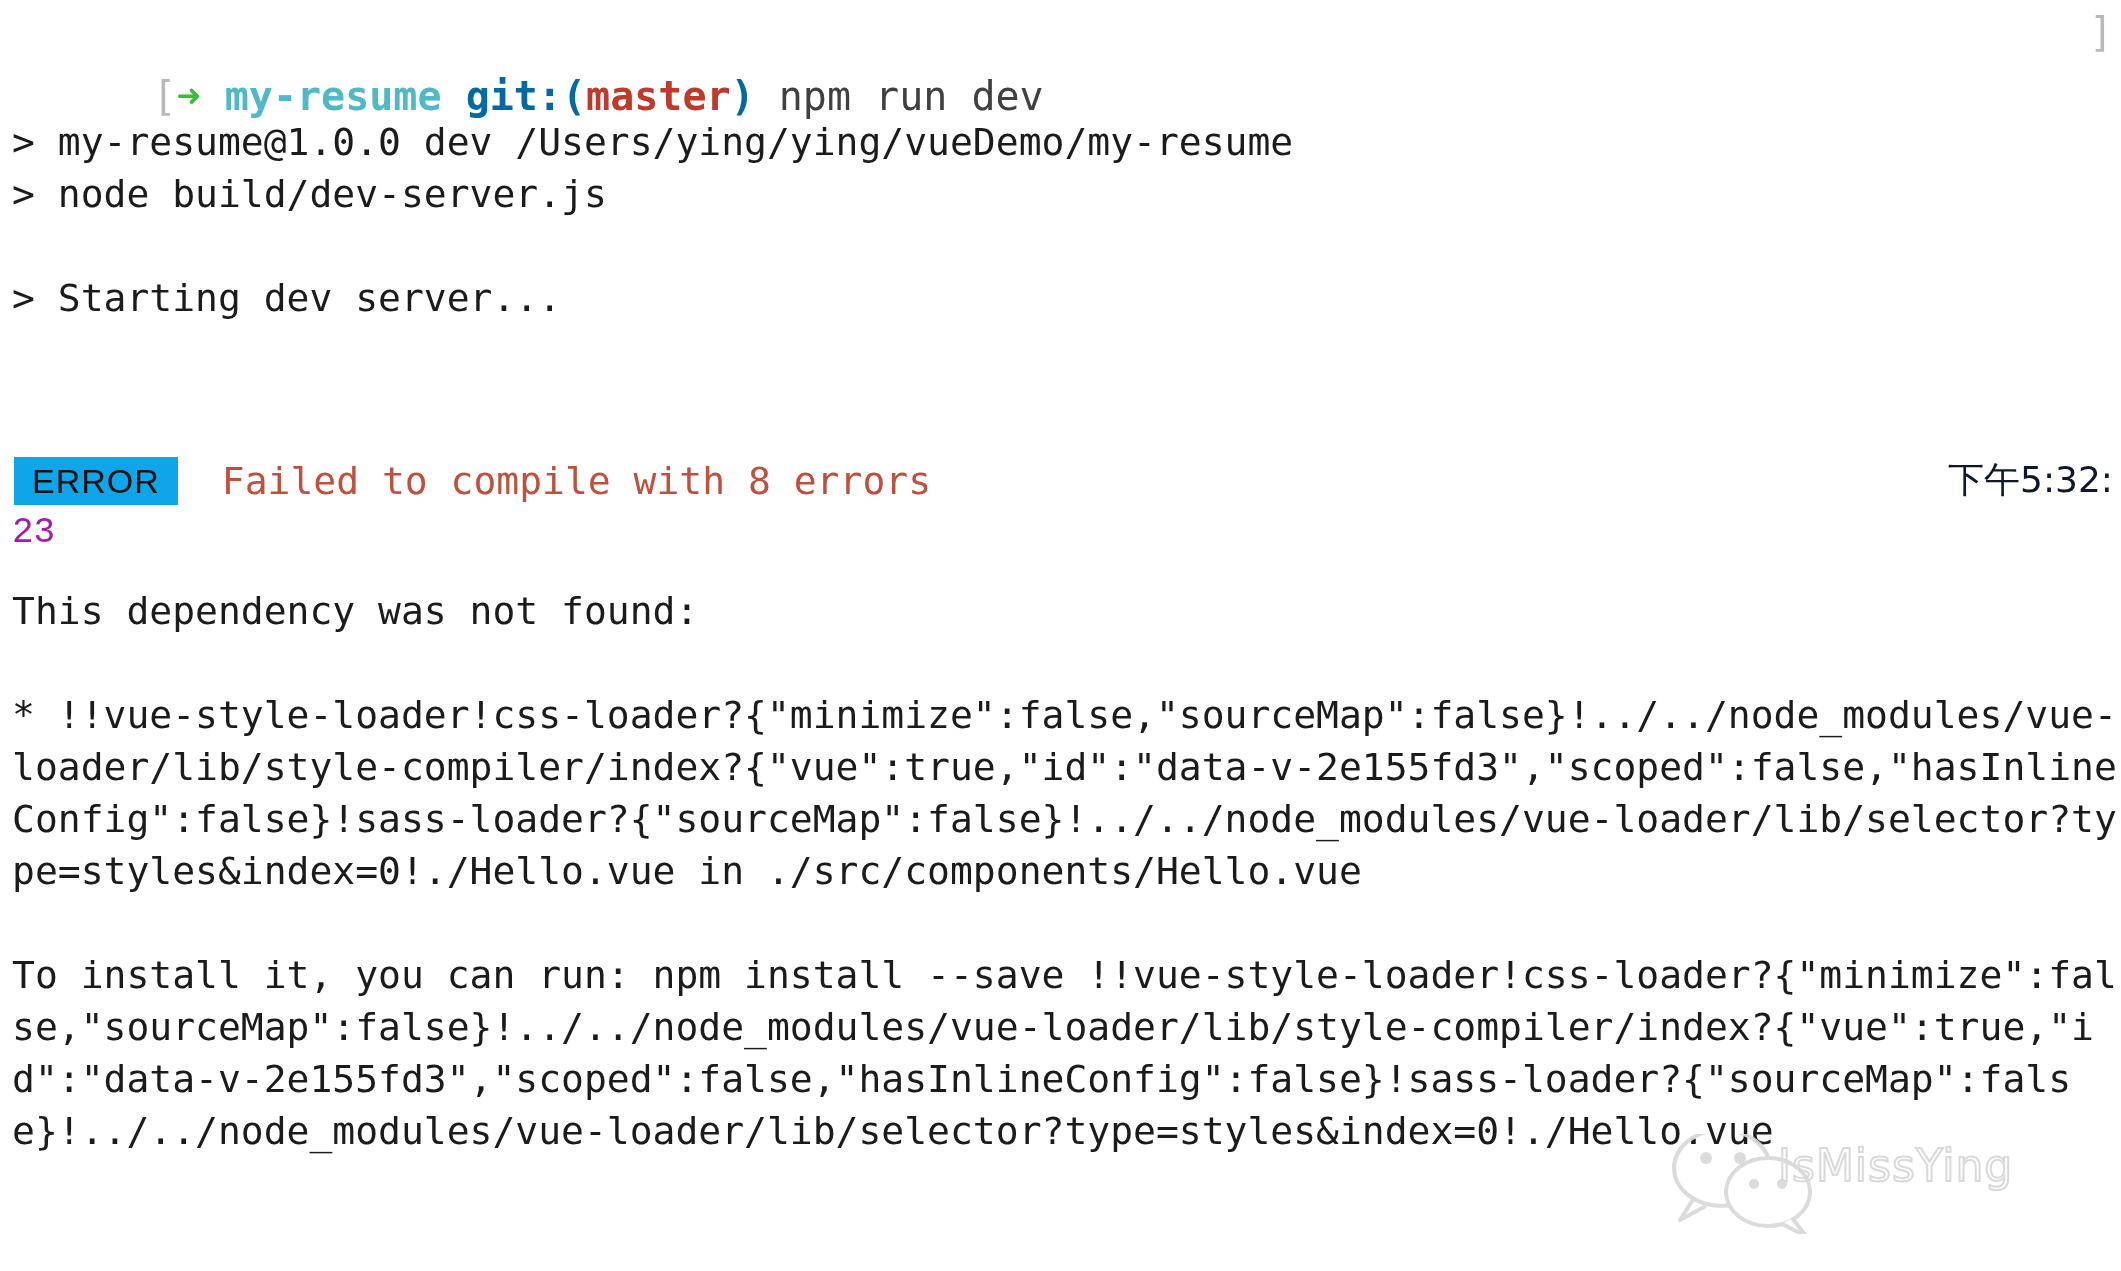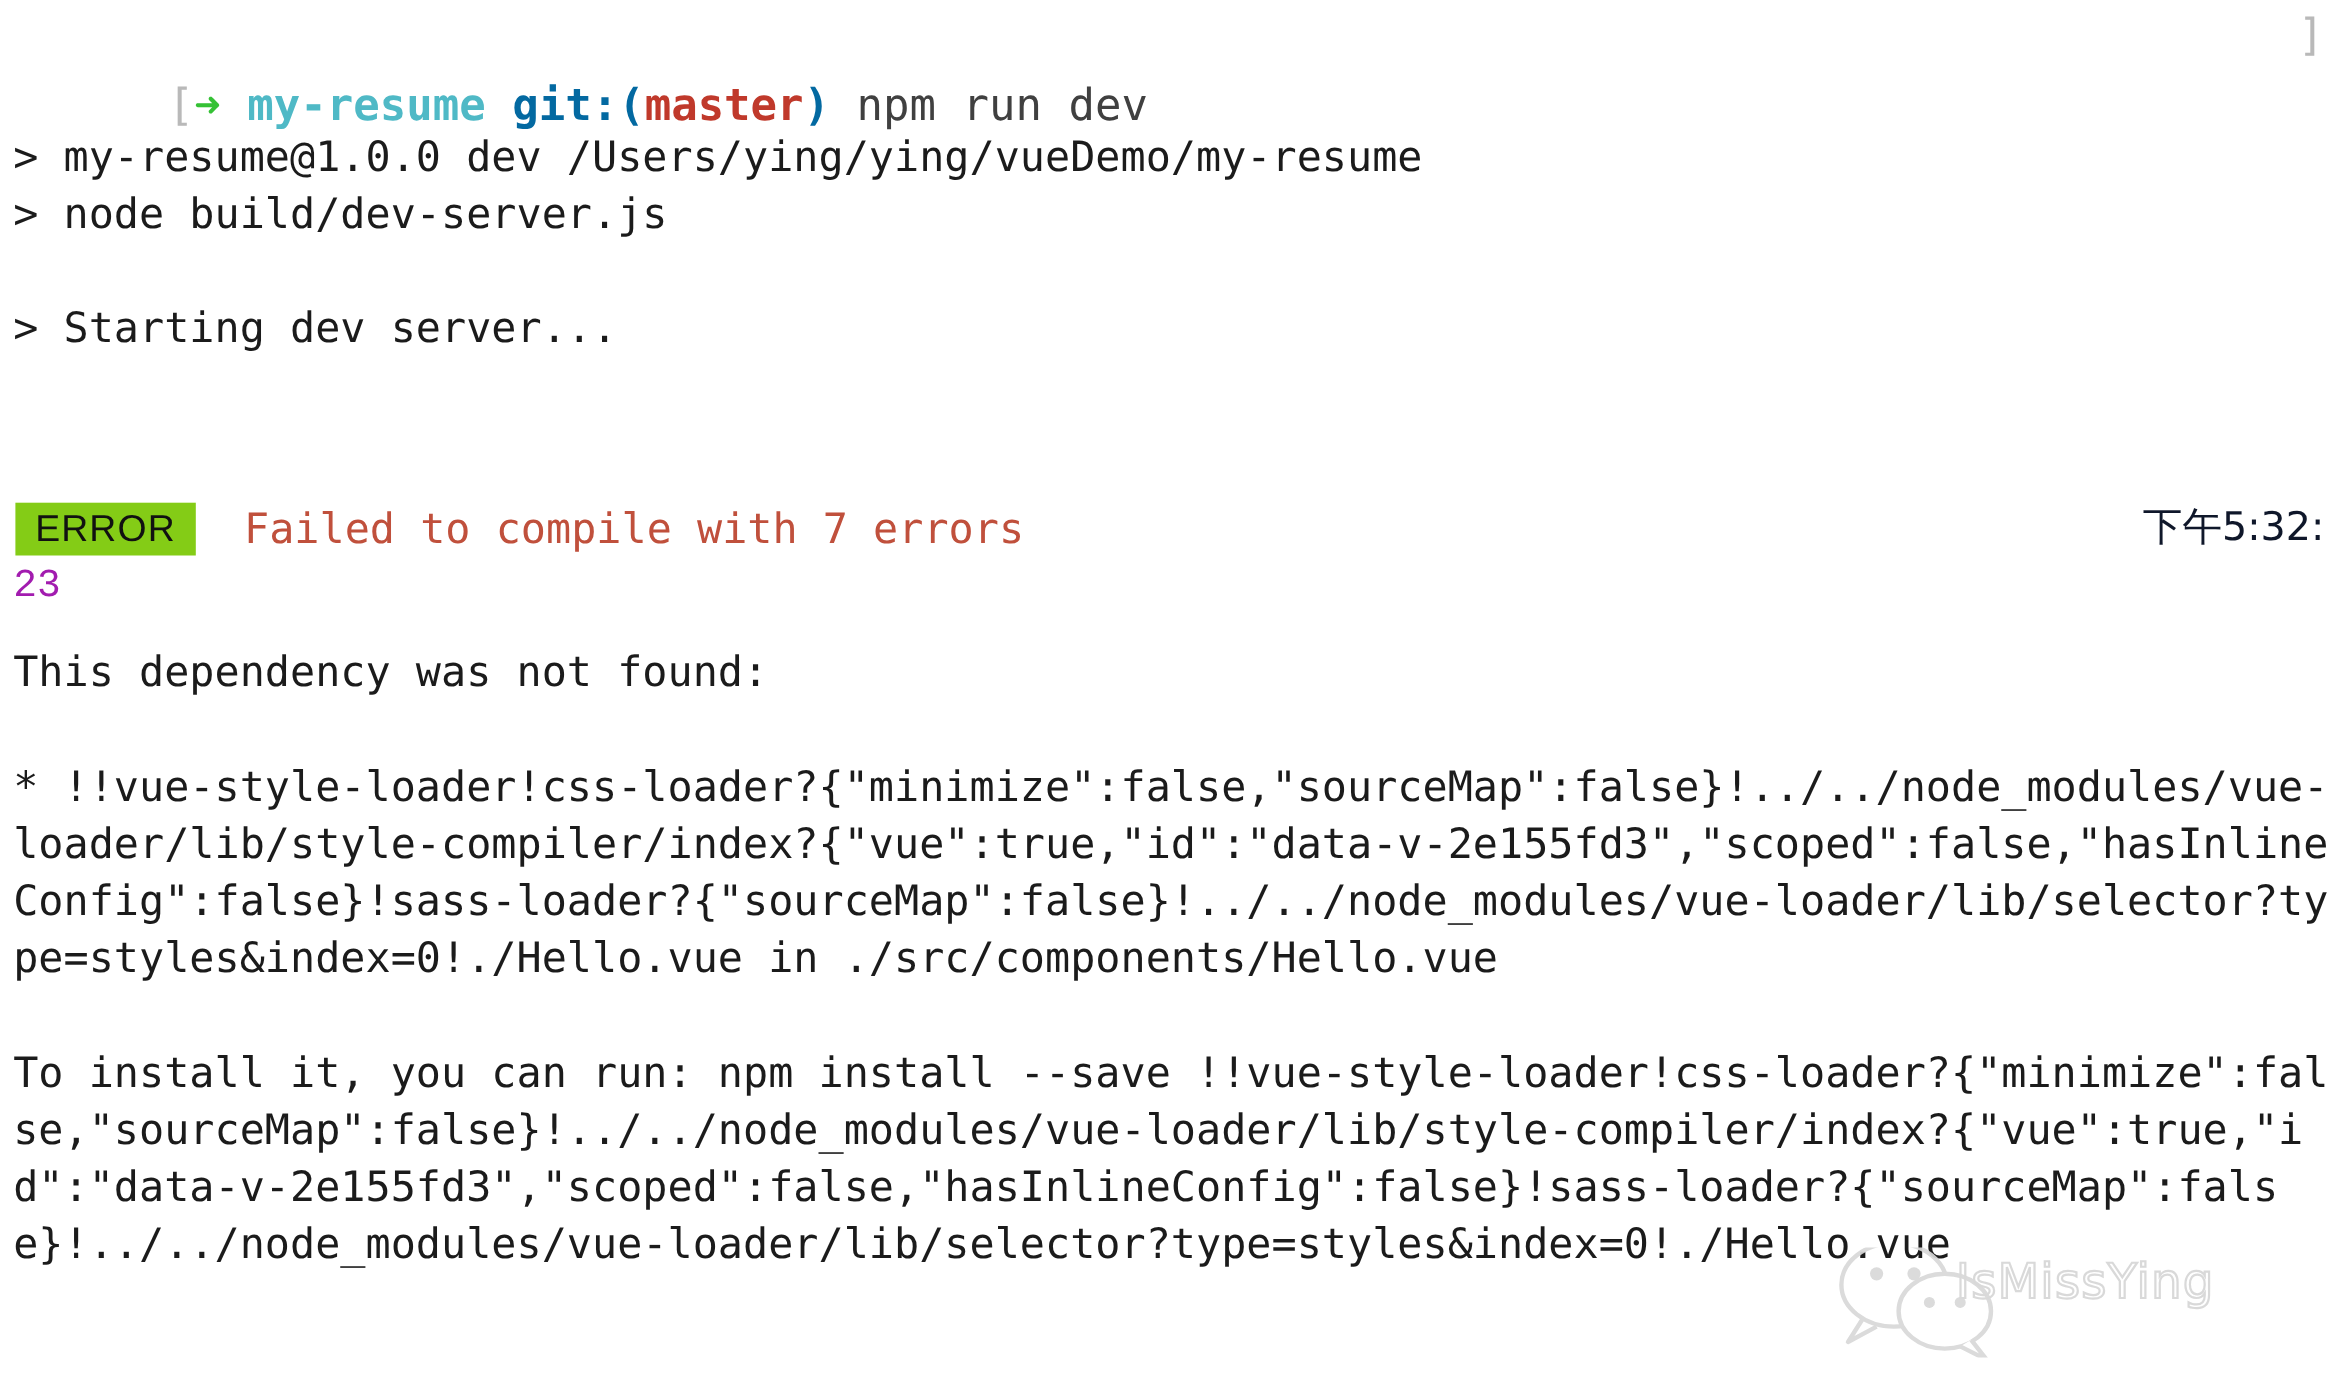--- a/index.html
+++ b/index.html
@@ -94,21 +94,21 @@
   }
 
   
   .error-row {
     position: relative;
     min-height: 52px;
     line-height: 52px;
   }
   .error-badge {
     display: inline-block;
-    background: #84cc16;
+    background: #0ea5e9;
     color: #111111;
     font-family: "Liberation Sans", sans-serif;
     font-size: 34px;
     font-weight: normal;
     line-height: 48px;
     padding: 0 18px;
     margin-left: 14px;
     vertical-align: middle;
     letter-spacing: 1px;
   }
@@ -190,21 +190,21 @@
 
   <div class="blank"></div>
 
   <div class="line pad-left">&gt; Starting dev server...</div>
 
   <div class="blank"></div>
   <div class="blank"></div>
   <div class="blank-sm"></div>
 
   <div class="error-row">
-    <span class="error-badge">ERROR</span><span class="error-msg">Failed to compile with 7 errors</span>
+    <span class="error-badge">ERROR</span><span class="error-msg">Failed to compile with 8 errors</span>
     <span class="timestamp">下午5:32:</span>
   </div>
   <div class="timestamp-wrap">23</div>
 
   <div class="blank-sm"></div>
 
   <div class="line pad-left">This dependency was not found:</div>
 
   <div class="blank"></div>
 

